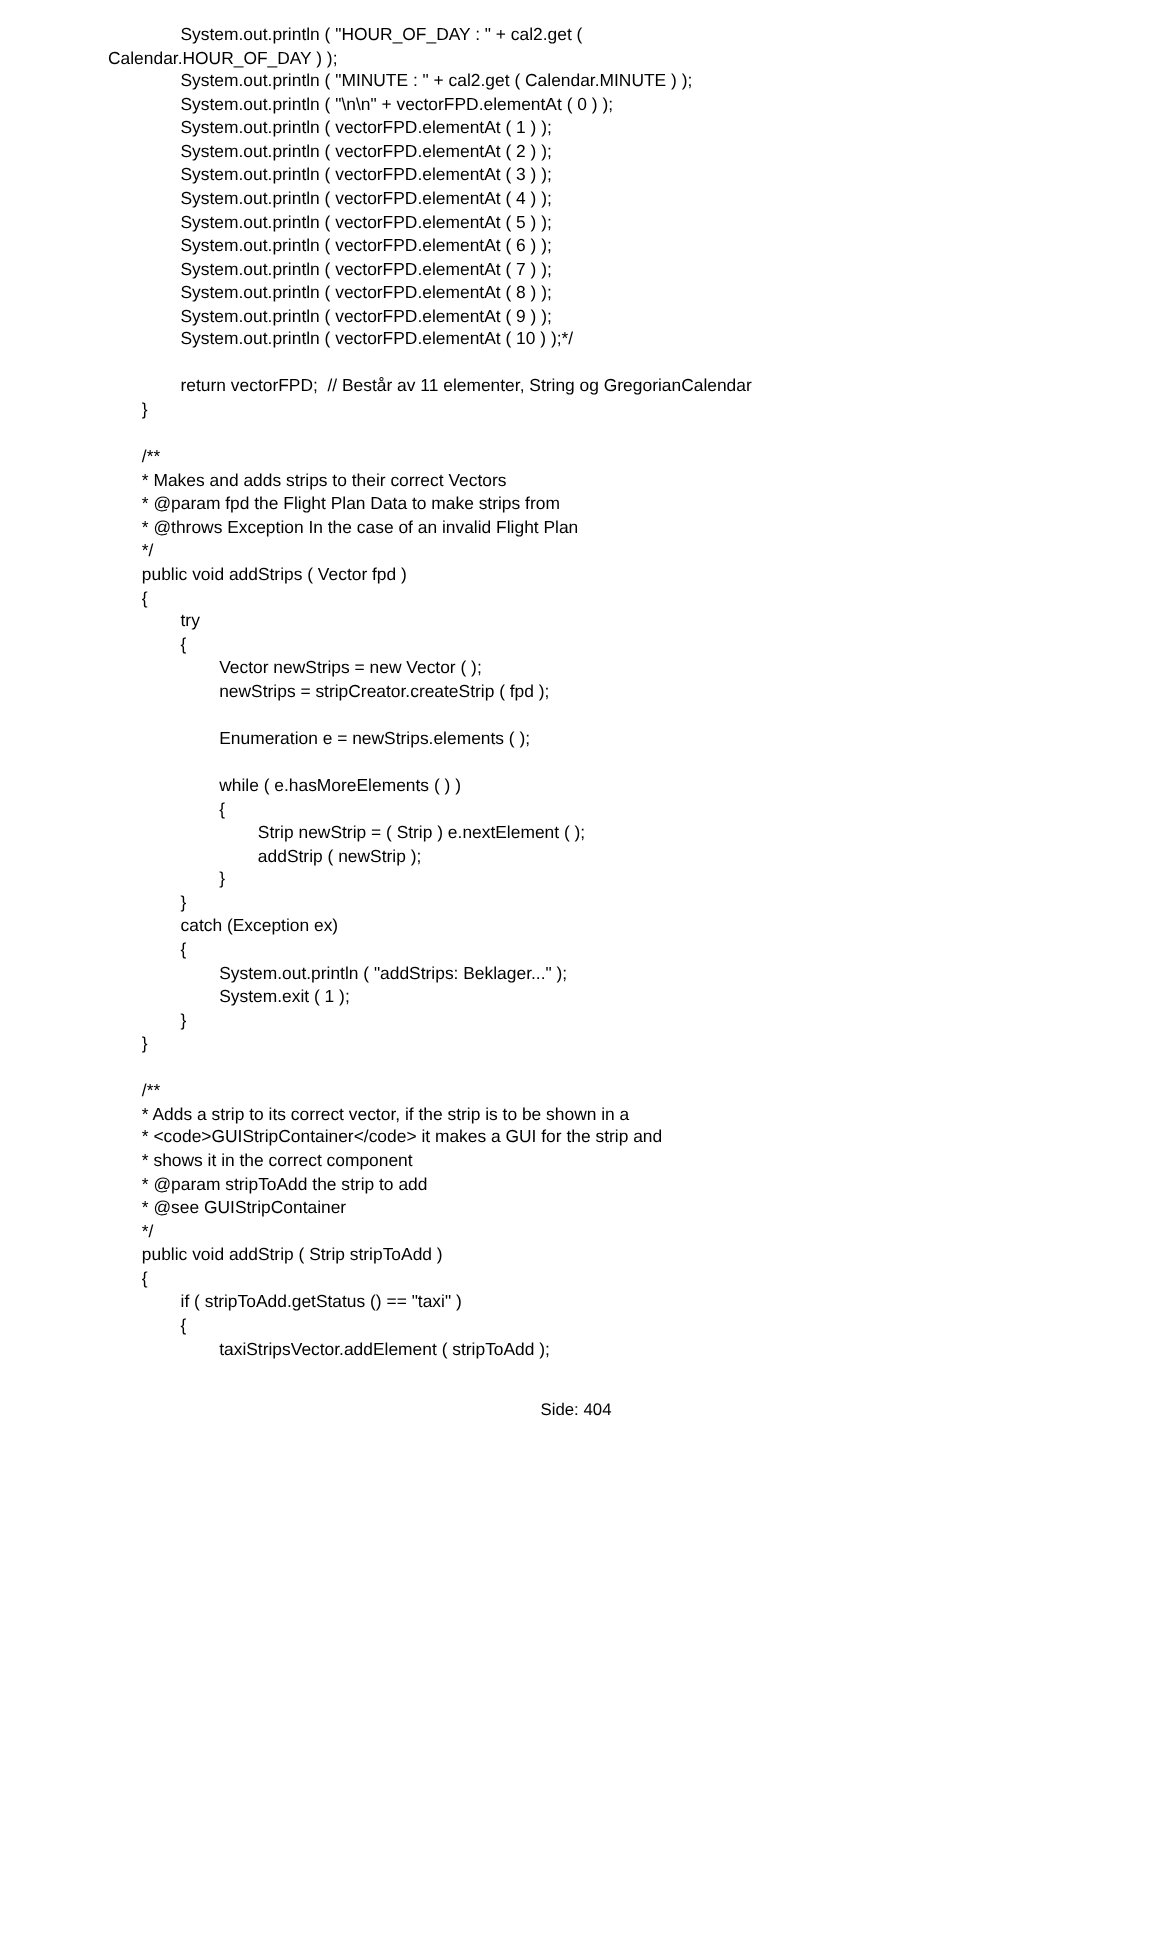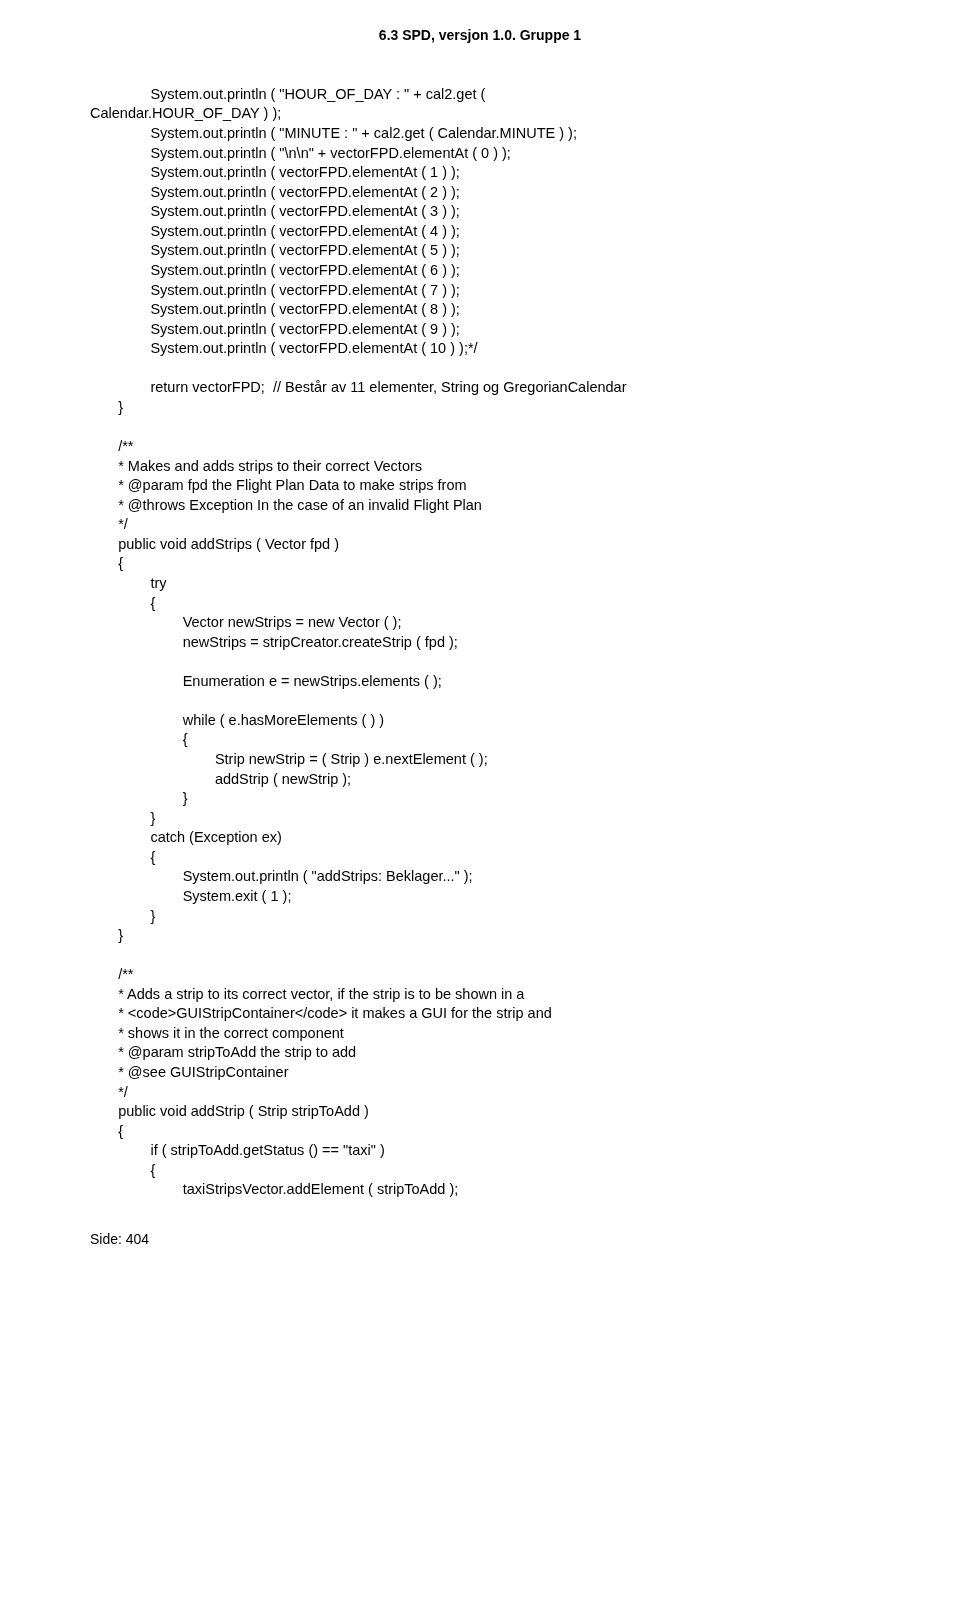--- a/index.html
+++ b/index.html
@@ -25,29 +25,29 @@
     margin-bottom: 40px;
     margin-top: 6px;
   }
   .code {
     white-space: pre;
     font-family: Verdana, Geneva, sans-serif;
     font-size: 14.5px;
     line-height: 1.35;
   }
   .footer {
+    text-align: center;
     font-size: 14px;
     margin-top: 30px;
   }
 </style>
 </head>
 <body>
 
 <div class="page">
-  <div class="header">6.3 SPD, versjon 1.0. Gruppe 1</div>
   <div class="code" id="code-block">               System.out.println ( "HOUR_OF_DAY : " + cal2.get (
 Calendar.HOUR_OF_DAY ) );
                System.out.println ( "MINUTE : " + cal2.get ( Calendar.MINUTE ) );
                System.out.println ( "\n\n" + vectorFPD.elementAt ( 0 ) );
                System.out.println ( vectorFPD.elementAt ( 1 ) );
                System.out.println ( vectorFPD.elementAt ( 2 ) );
                System.out.println ( vectorFPD.elementAt ( 3 ) );
                System.out.println ( vectorFPD.elementAt ( 4 ) );
                System.out.println ( vectorFPD.elementAt ( 5 ) );
                System.out.println ( vectorFPD.elementAt ( 6 ) );

